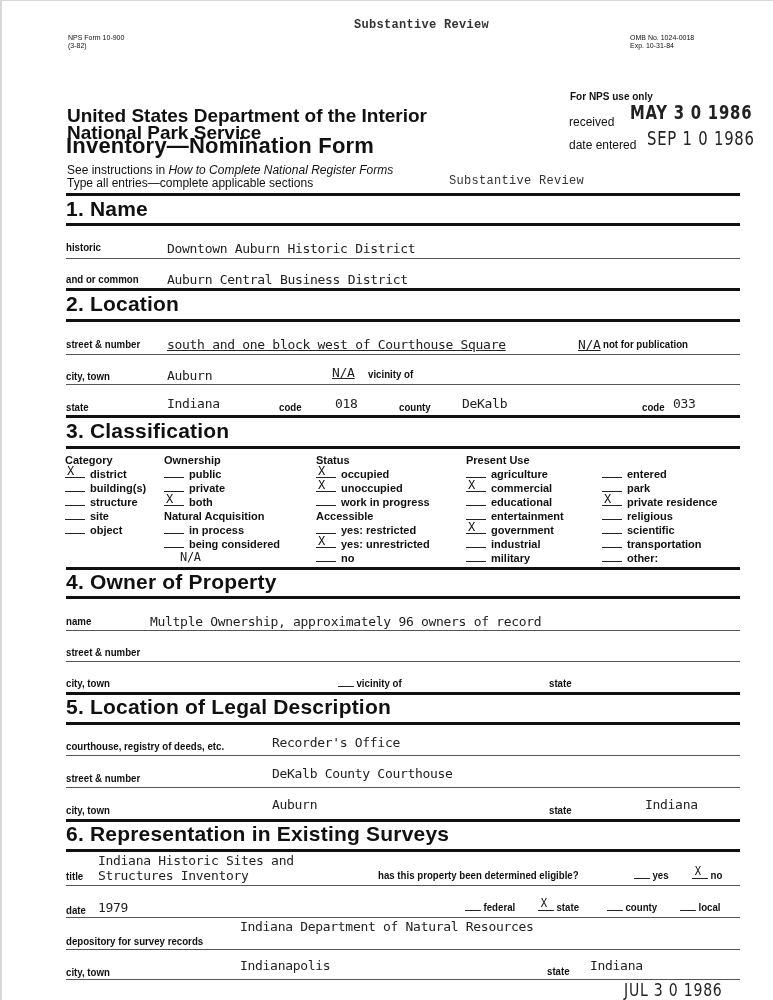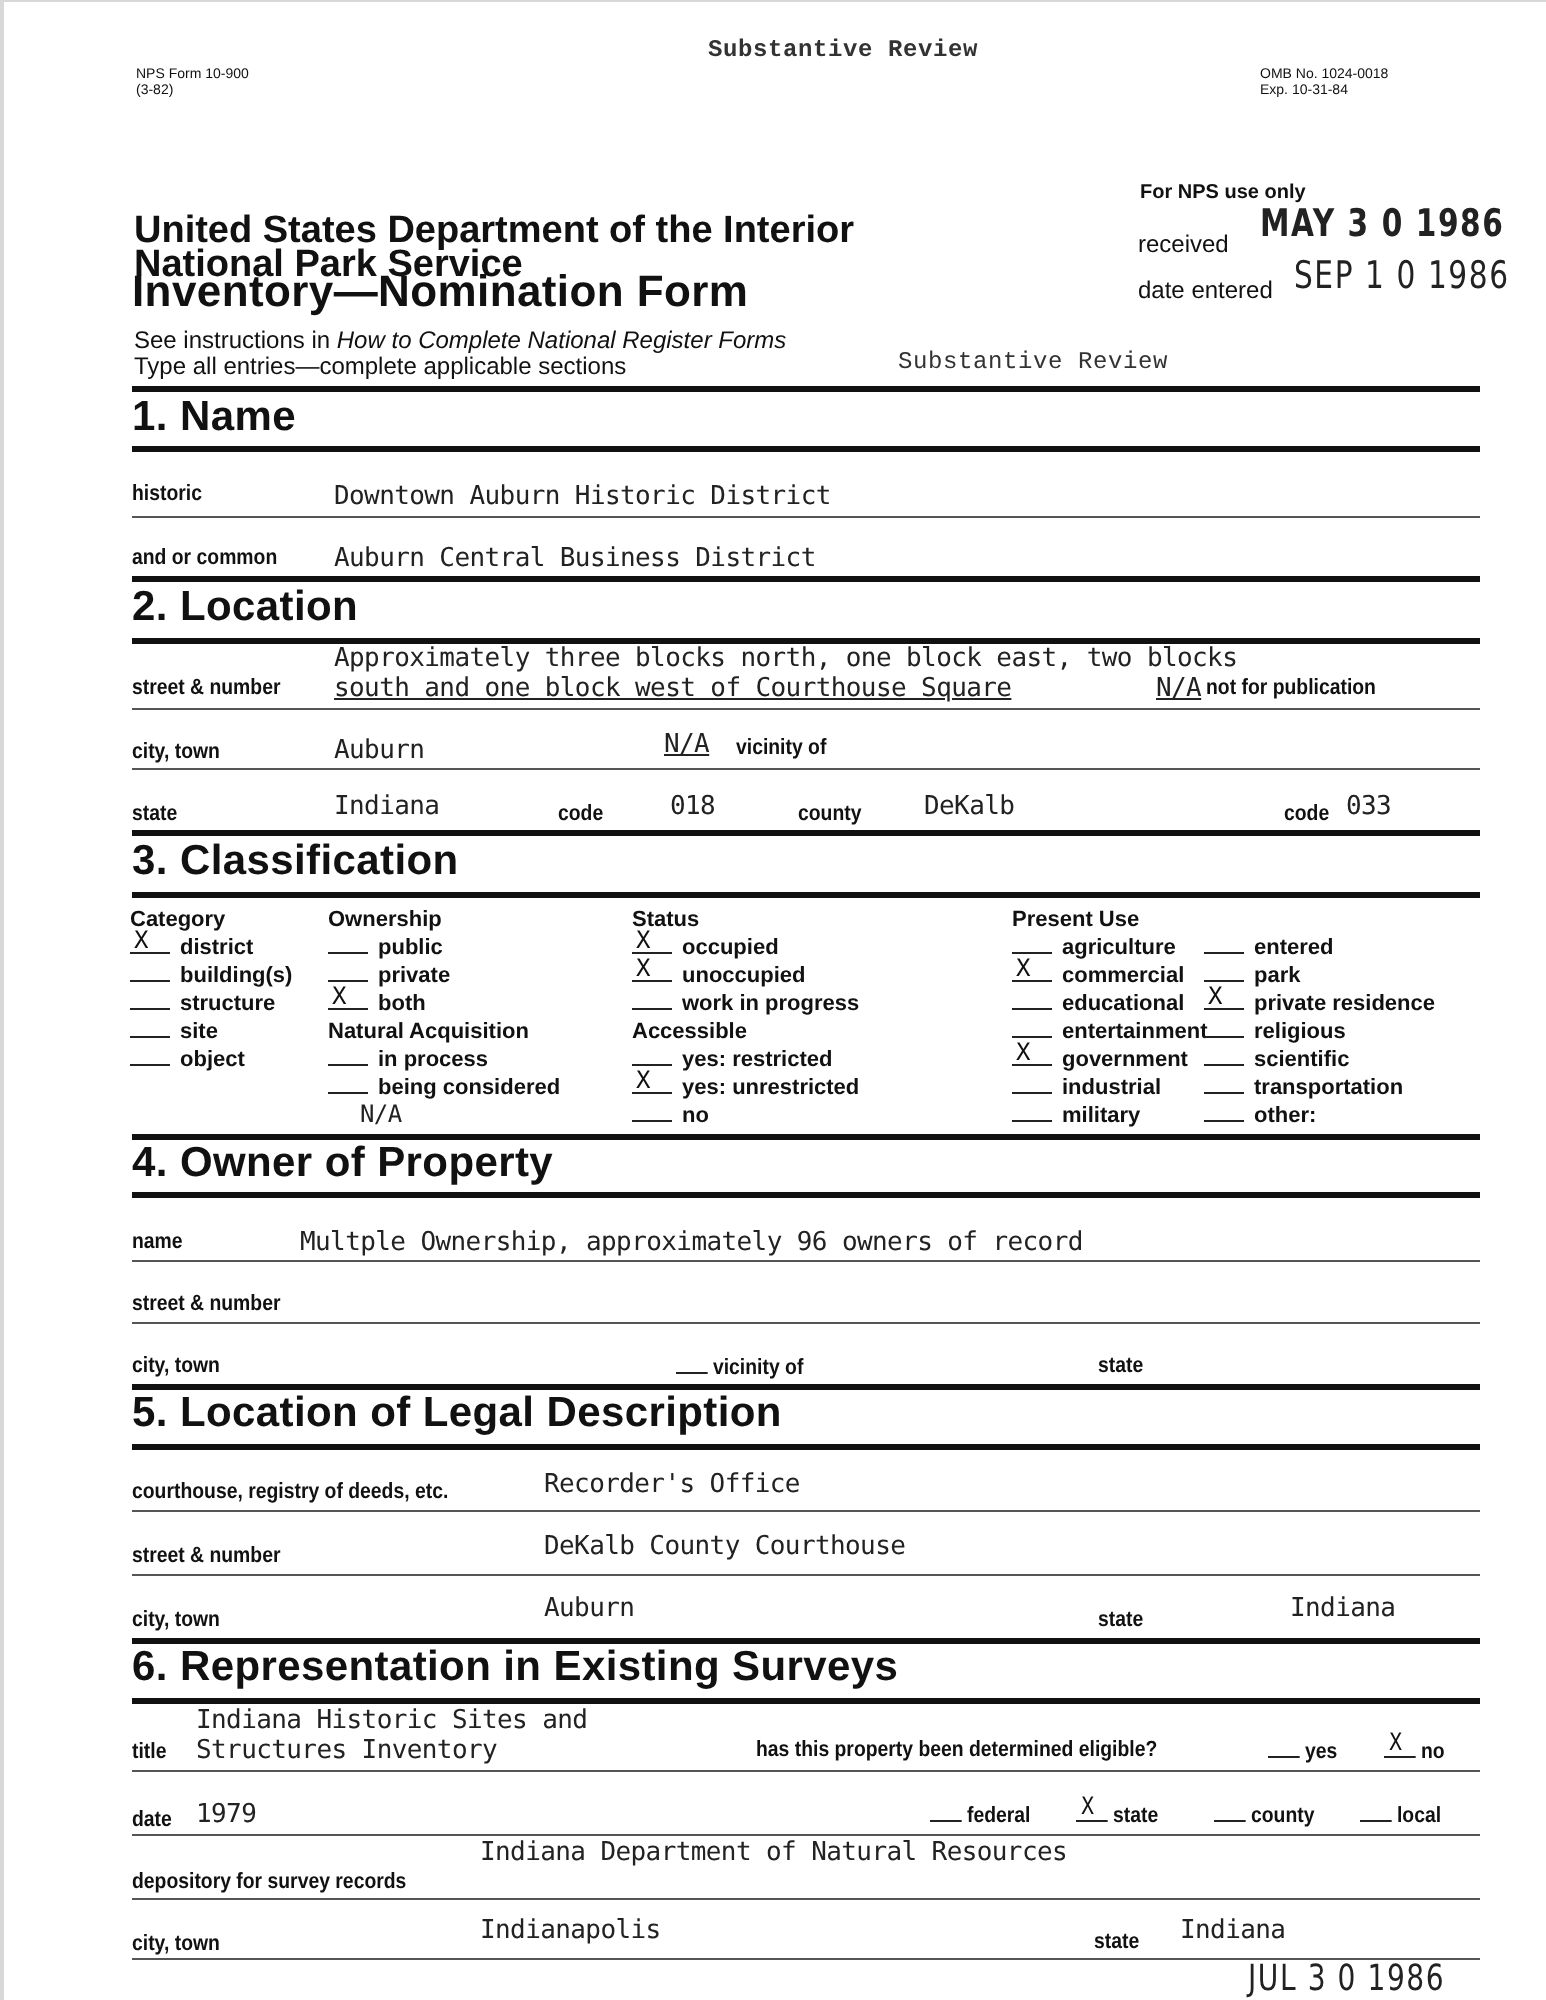--- a/index.html
+++ b/index.html
@@ -61,21 +61,20 @@
   <div class="abs typed" style="left:165px; top:240px;">Downtown Auburn Historic District</div>
   <div class="rule-thin" style="top:257px;"></div>
 
   <div class="abs lbl" style="left:64px; top:272px;">and or common</div>
   <div class="abs typed" style="left:165px; top:271px;">Auburn Central Business District</div>
 
   <div class="rule-thick" style="top:287px;"></div>
   <div class="abs sec" style="left:64px; top:291px;">2.  Location</div>
   <div class="rule-thick" style="top:318px;"></div>
 
-  <div class="abs typed" style="left:165px; top:321px;">Approximately three blocks north, one block east, two blocks</div>
   <div class="abs lbl" style="left:64px; top:337px;">street &amp; number</div>
   <div class="abs typed" style="left:165px; top:336px; text-decoration: underline;">south and one block west of Courthouse Square</div>
   <div class="abs typed" style="left:576px; top:336px; text-decoration: underline;">N/A</div>
   <div class="abs lbl" style="left:601px; top:337px;">not for publication</div>
   <div class="rule-thin" style="top:353px;"></div>
 
   <div class="abs lbl" style="left:64px; top:369px;">city, town</div>
   <div class="abs typed" style="left:165px; top:367px;">Auburn</div>
   <div class="abs typed" style="left:330px; top:364px; text-decoration: underline;">N/A</div>
   <div class="abs lbl" style="left:366px; top:367px;">vicinity of</div>
@@ -118,21 +117,21 @@
     <div class="cbhead">Status</div>
     <div class="cb"><span class="blank"><span class="x">X</span></span><span>occupied</span></div>
     <div class="cb"><span class="blank"><span class="x">X</span></span><span>unoccupied</span></div>
     <div class="cb"><span class="blank"><span class="x"></span></span><span>work in progress</span></div>
     <div class="cbhead">Accessible</div>
     <div class="cb"><span class="blank"><span class="x"></span></span><span>yes: restricted</span></div>
     <div class="cb"><span class="blank"><span class="x">X</span></span><span>yes: unrestricted</span></div>
     <div class="cb"><span class="blank"><span class="x"></span></span><span>no</span></div>
   </div>
 
-  <div class="col" style="left:464px; top:452px;margin-left:40px;">
+  <div class="col" style="left:464px; top:452px;">
     <div class="cbhead">Present Use</div>
     <div class="cb"><span class="blank"><span class="x"></span></span><span>agriculture</span></div>
     <div class="cb"><span class="blank"><span class="x">X</span></span><span>commercial</span></div>
     <div class="cb"><span class="blank"><span class="x"></span></span><span>educational</span></div>
     <div class="cb"><span class="blank"><span class="x"></span></span><span>entertainment</span></div>
     <div class="cb"><span class="blank"><span class="x">X</span></span><span>government</span></div>
     <div class="cb"><span class="blank"><span class="x"></span></span><span>industrial</span></div>
     <div class="cb"><span class="blank"><span class="x"></span></span><span>military</span></div>
   </div>
 

